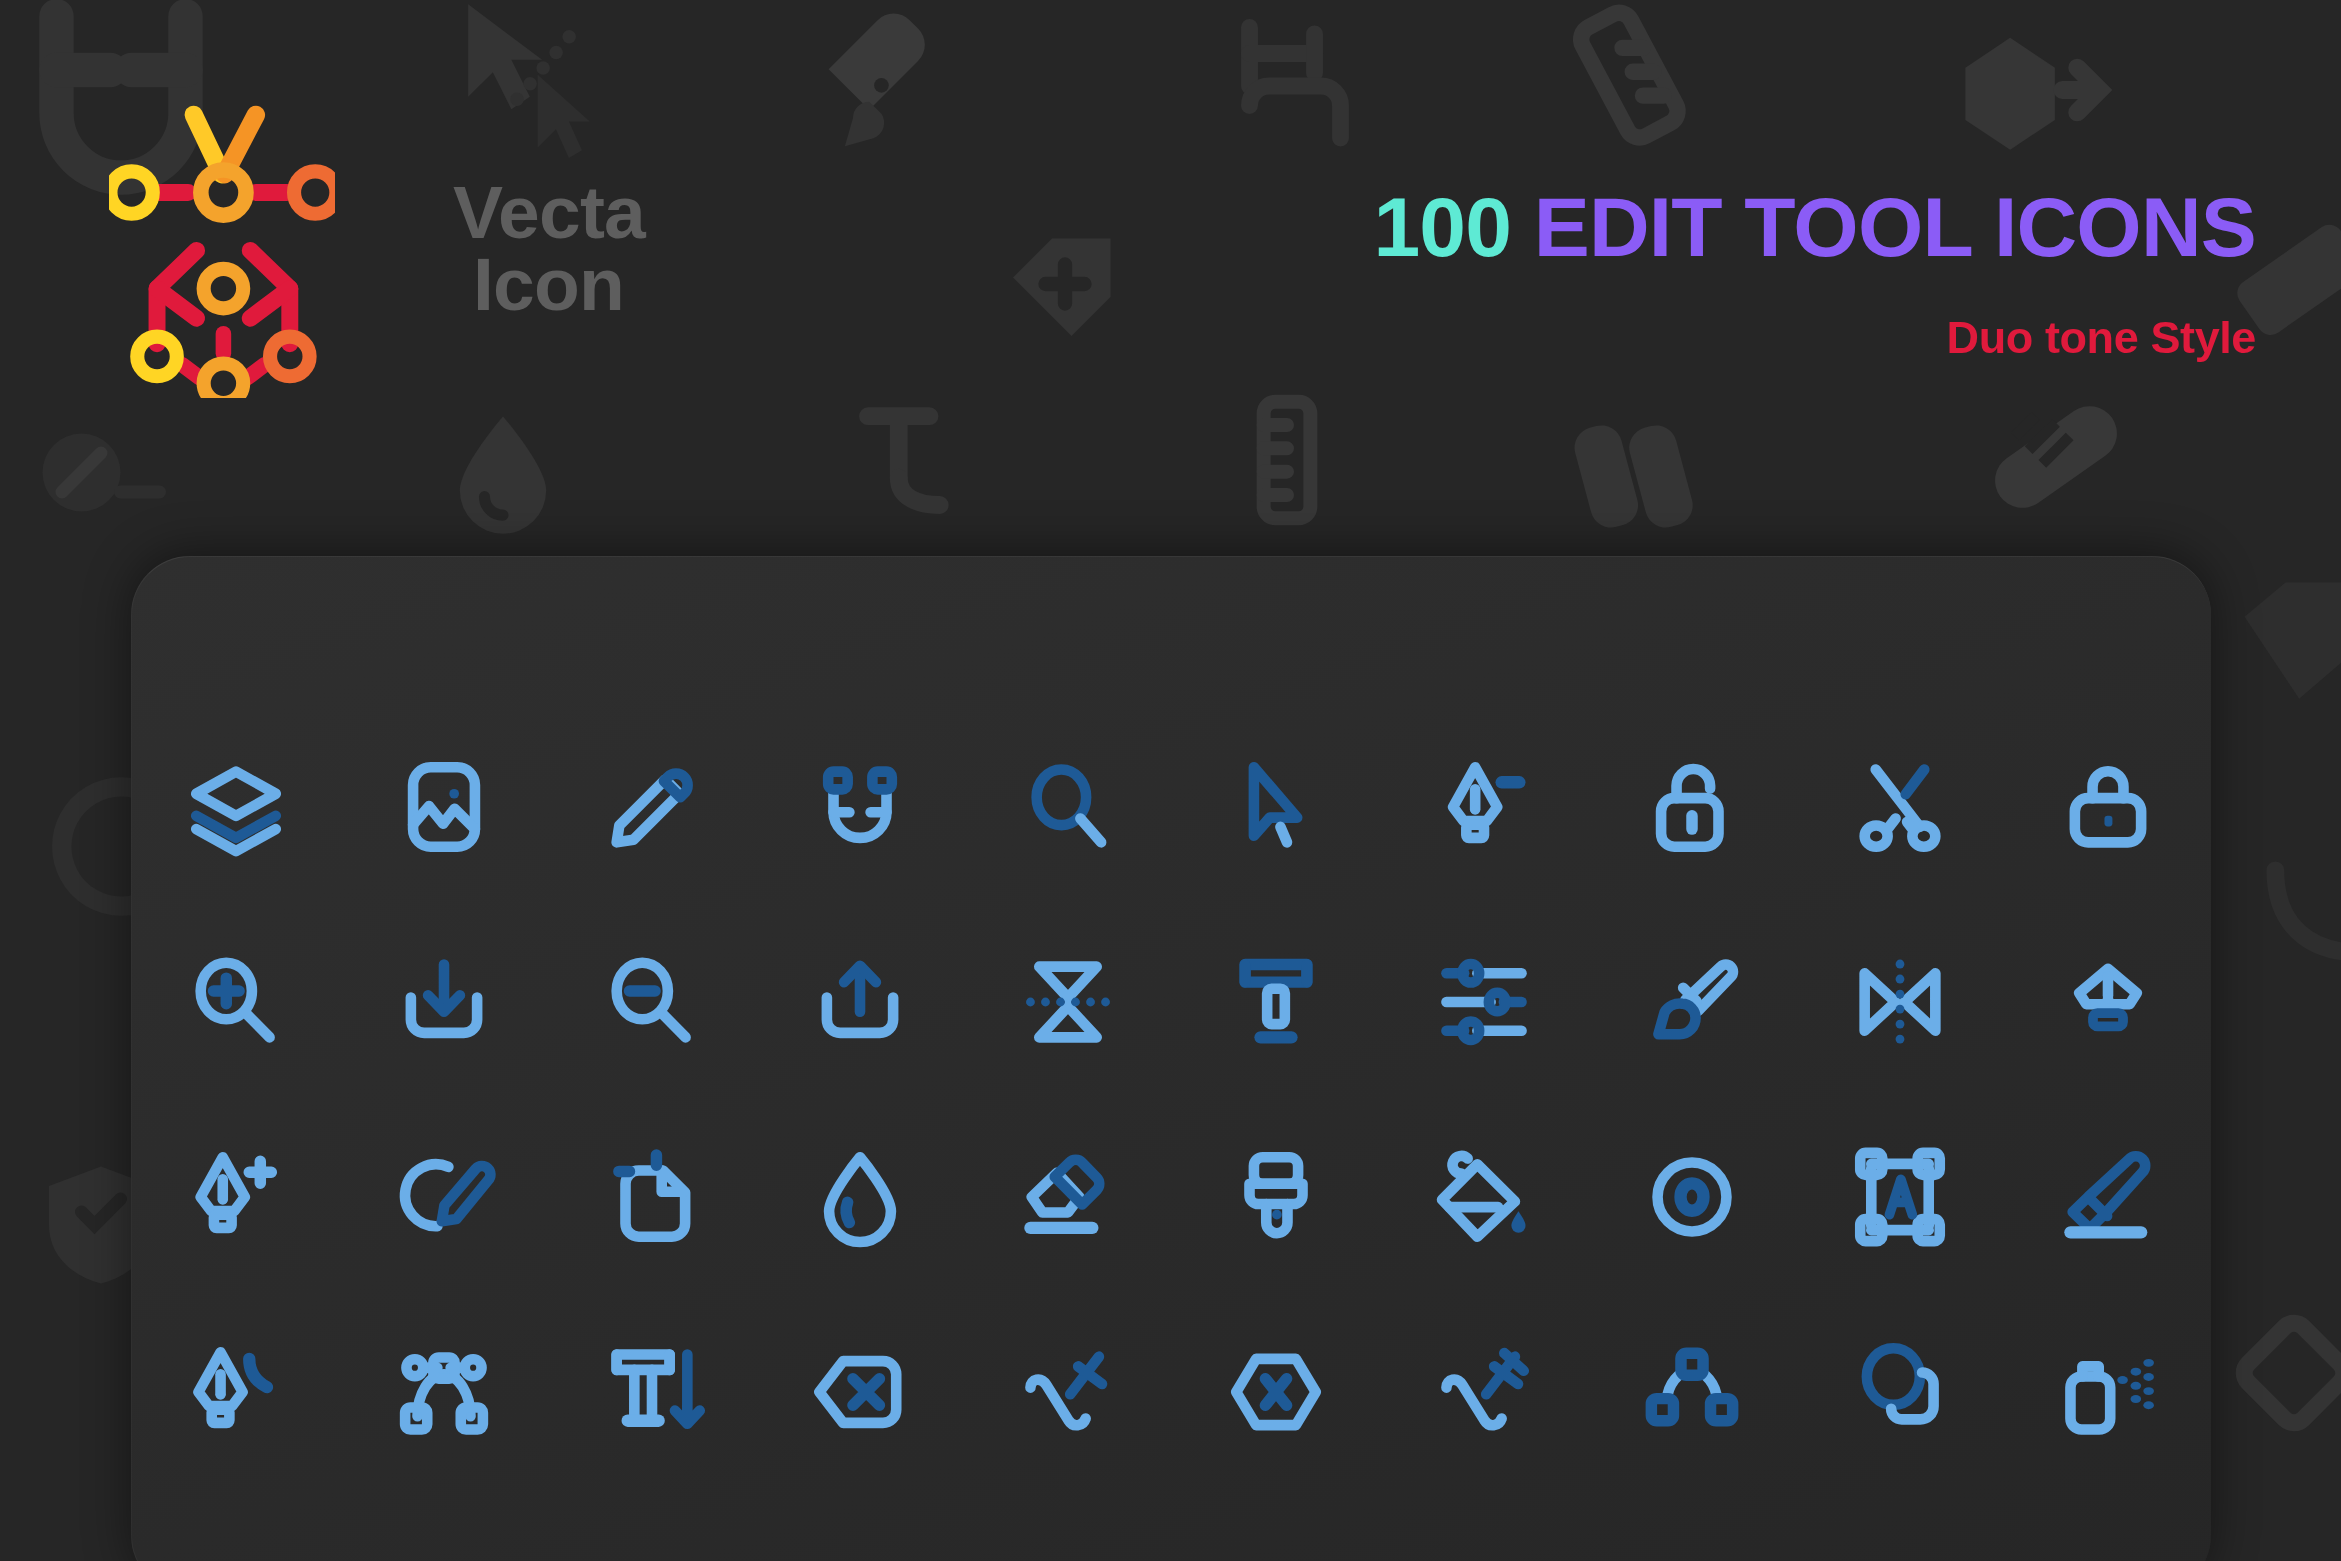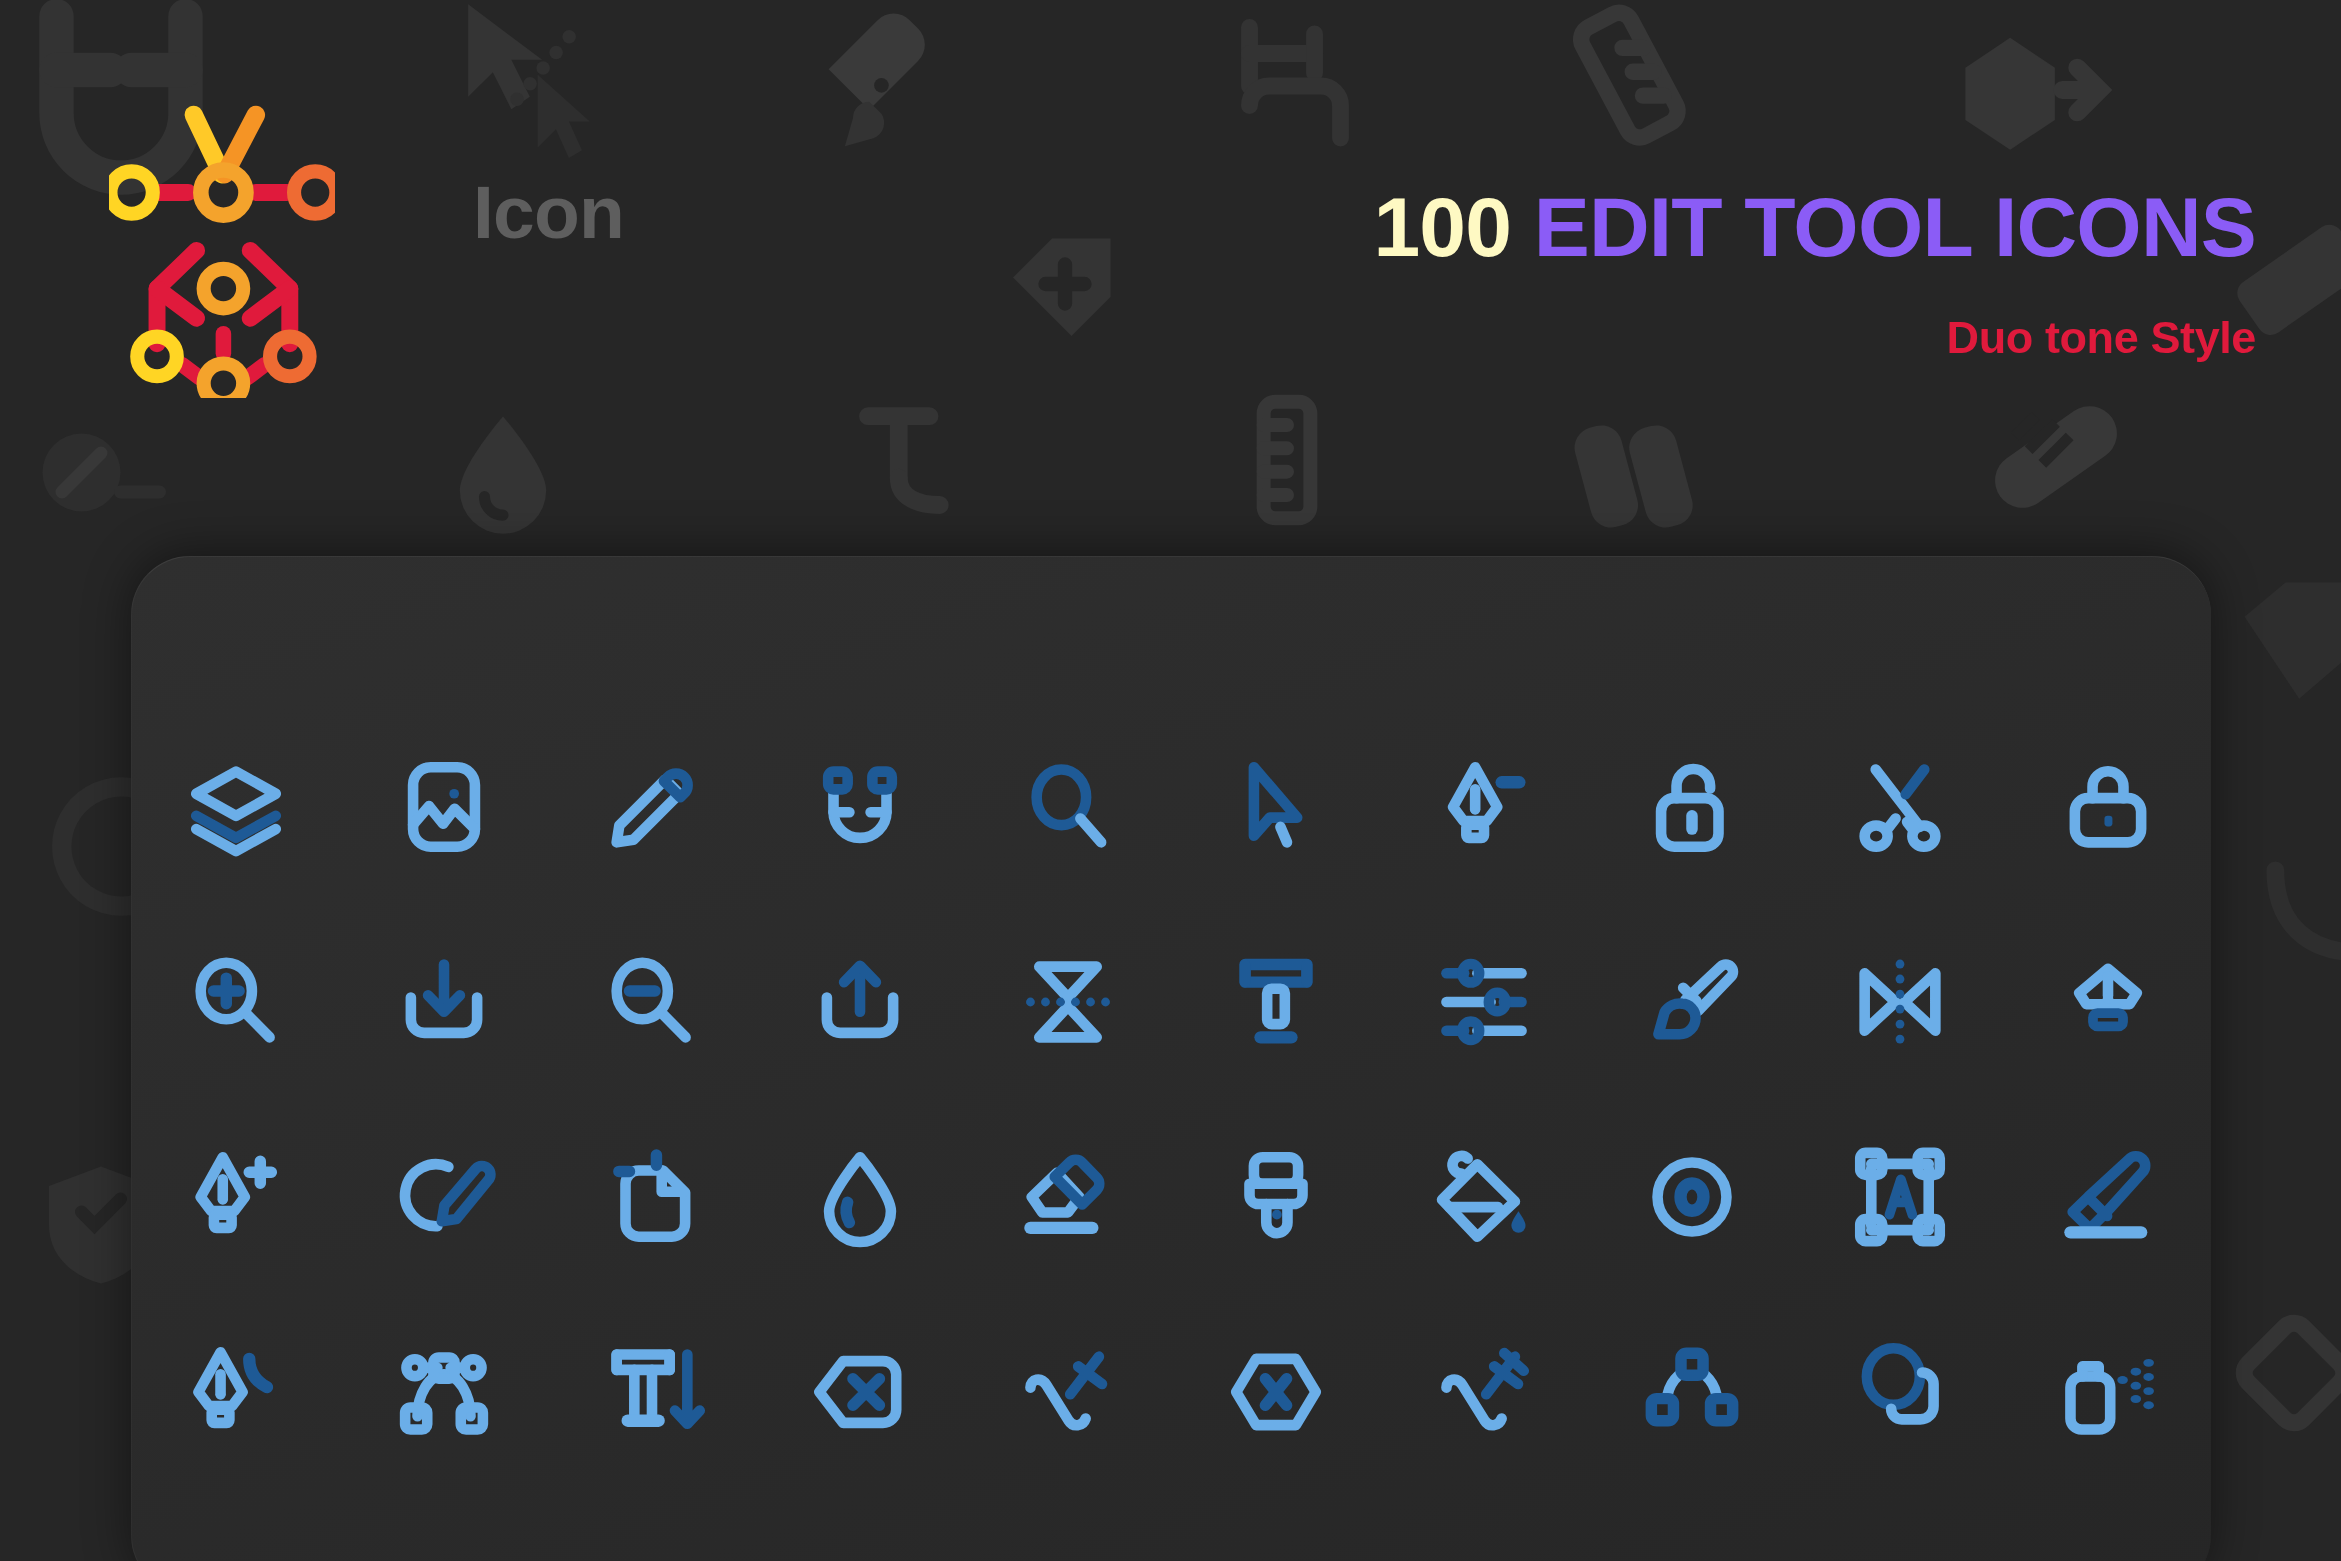--- a/index.html
+++ b/index.html
@@ -22,21 +22,21 @@
 
   #brand-text {
     position:absolute; left:453px; top:176px;
     color:#5E5E5E; font-weight:bold; font-size:75px;
     line-height:0.96; letter-spacing:-0.8px;
   }
   #brand-line2 { display:block;margin-left:20px; }
 
   #title-block { position:absolute; right:86px; top:179px; text-align:right; }
   #title-main { font-size:84px; font-weight:bold; letter-spacing:-0.8px; white-space:nowrap; }
-  #title-count { color:#fef9c3; }
+  #title-count { color:#5eead4; }
   #title-rest  { color:#8b5cf6; }
   #title-sub {
     margin-top:36px; font-size:45px; font-weight:bold;
     color:#E01A3C; letter-spacing:-0.4px;
   }
 
   
   #icon-card {
     position:absolute; left:131px; top:556px;
     width:2080px; height:1038px;
@@ -184,20 +184,21 @@
       <circle cx="16" cy="75" r="15" fill="none" stroke="#FFD524" stroke-width="10"></circle>
       <circle cx="81" cy="75" r="16" fill="none" stroke="#F4A32C" stroke-width="11"></circle>
       <circle cx="146" cy="75" r="15" fill="none" stroke="#EE6B33" stroke-width="10"></circle>
       <circle cx="81" cy="143" r="14" fill="none" stroke="#F4A32C" stroke-width="10"></circle>
       <circle cx="34" cy="191" r="14" fill="none" stroke="#FFD524" stroke-width="10"></circle>
       <circle cx="128" cy="191" r="14" fill="none" stroke="#EE6B33" stroke-width="10"></circle>
       <circle cx="81" cy="210" r="14" fill="none" stroke="#F4A32C" stroke-width="10"></circle>
     </svg>
 
     <div id="brand-text">
+      <span>Vecta</span>
       <span id="brand-line2">Icon</span>
     </div>
 
     <div id="title-block">
       <div id="title-main"><span id="title-count">100</span><span id="title-rest"> EDIT TOOL ICONS</span></div>
       <div id="title-sub">Duo tone Style</div>
     </div>
   </div>
 
   <div id="icon-card">

